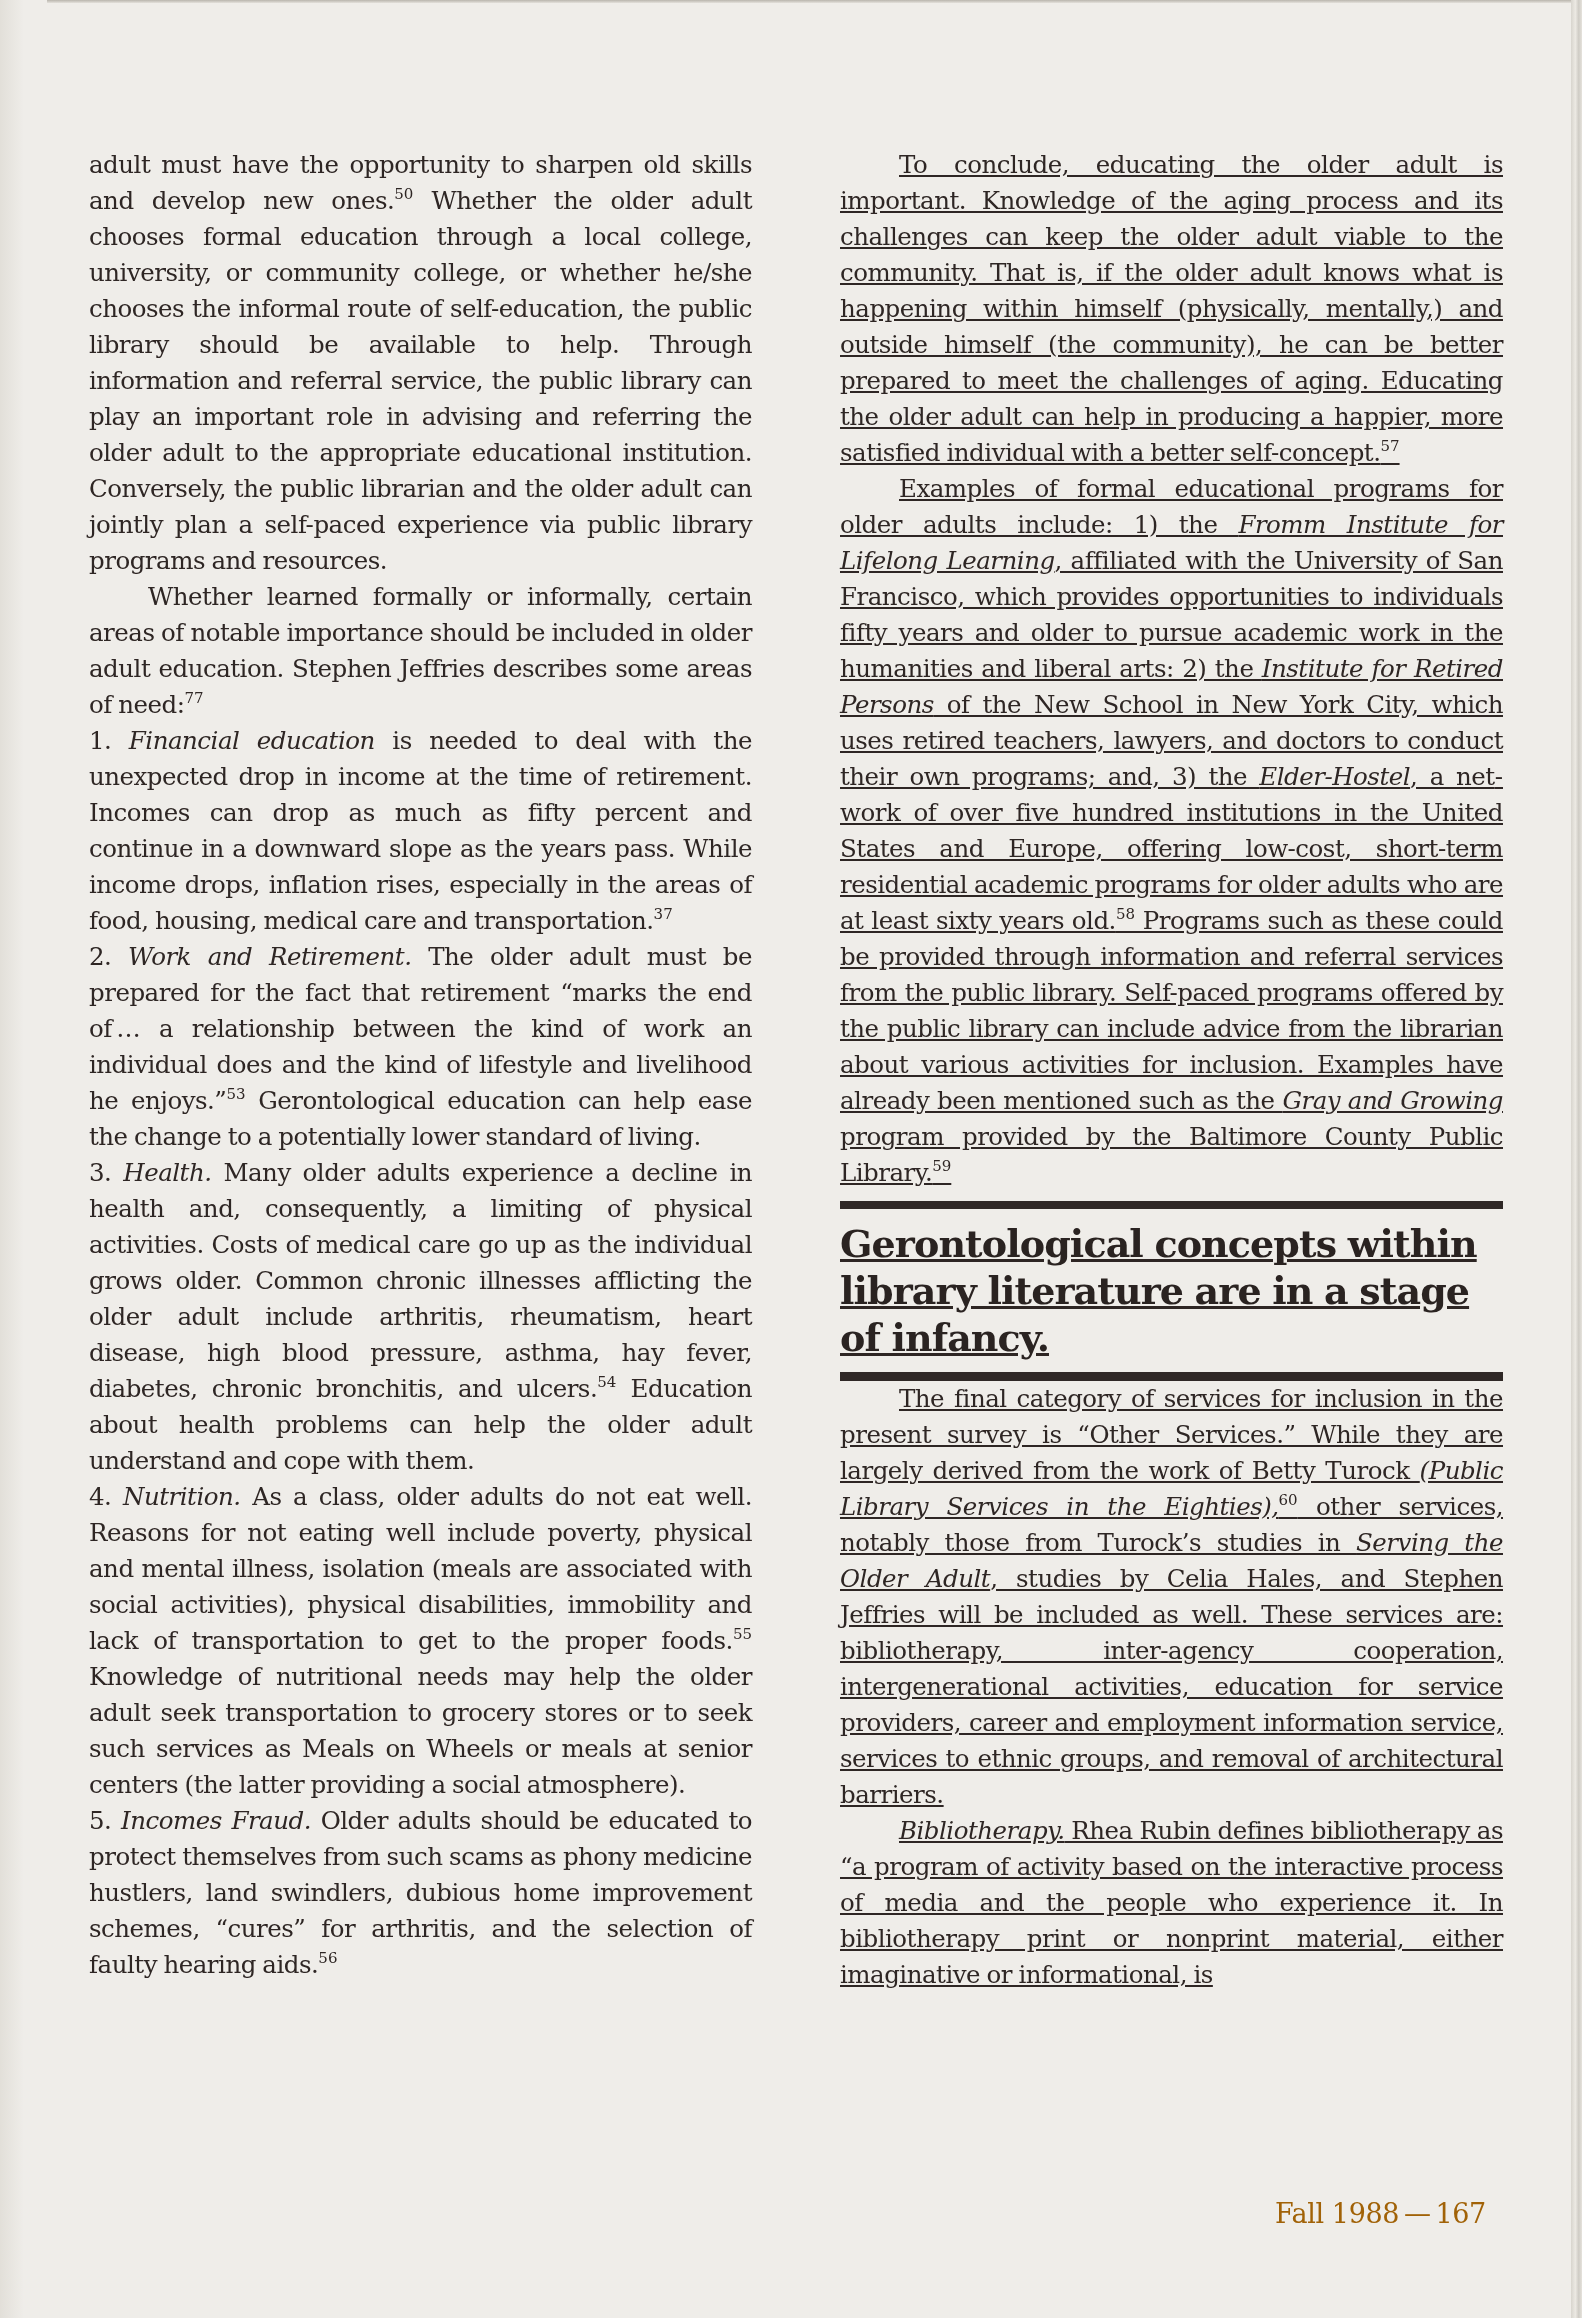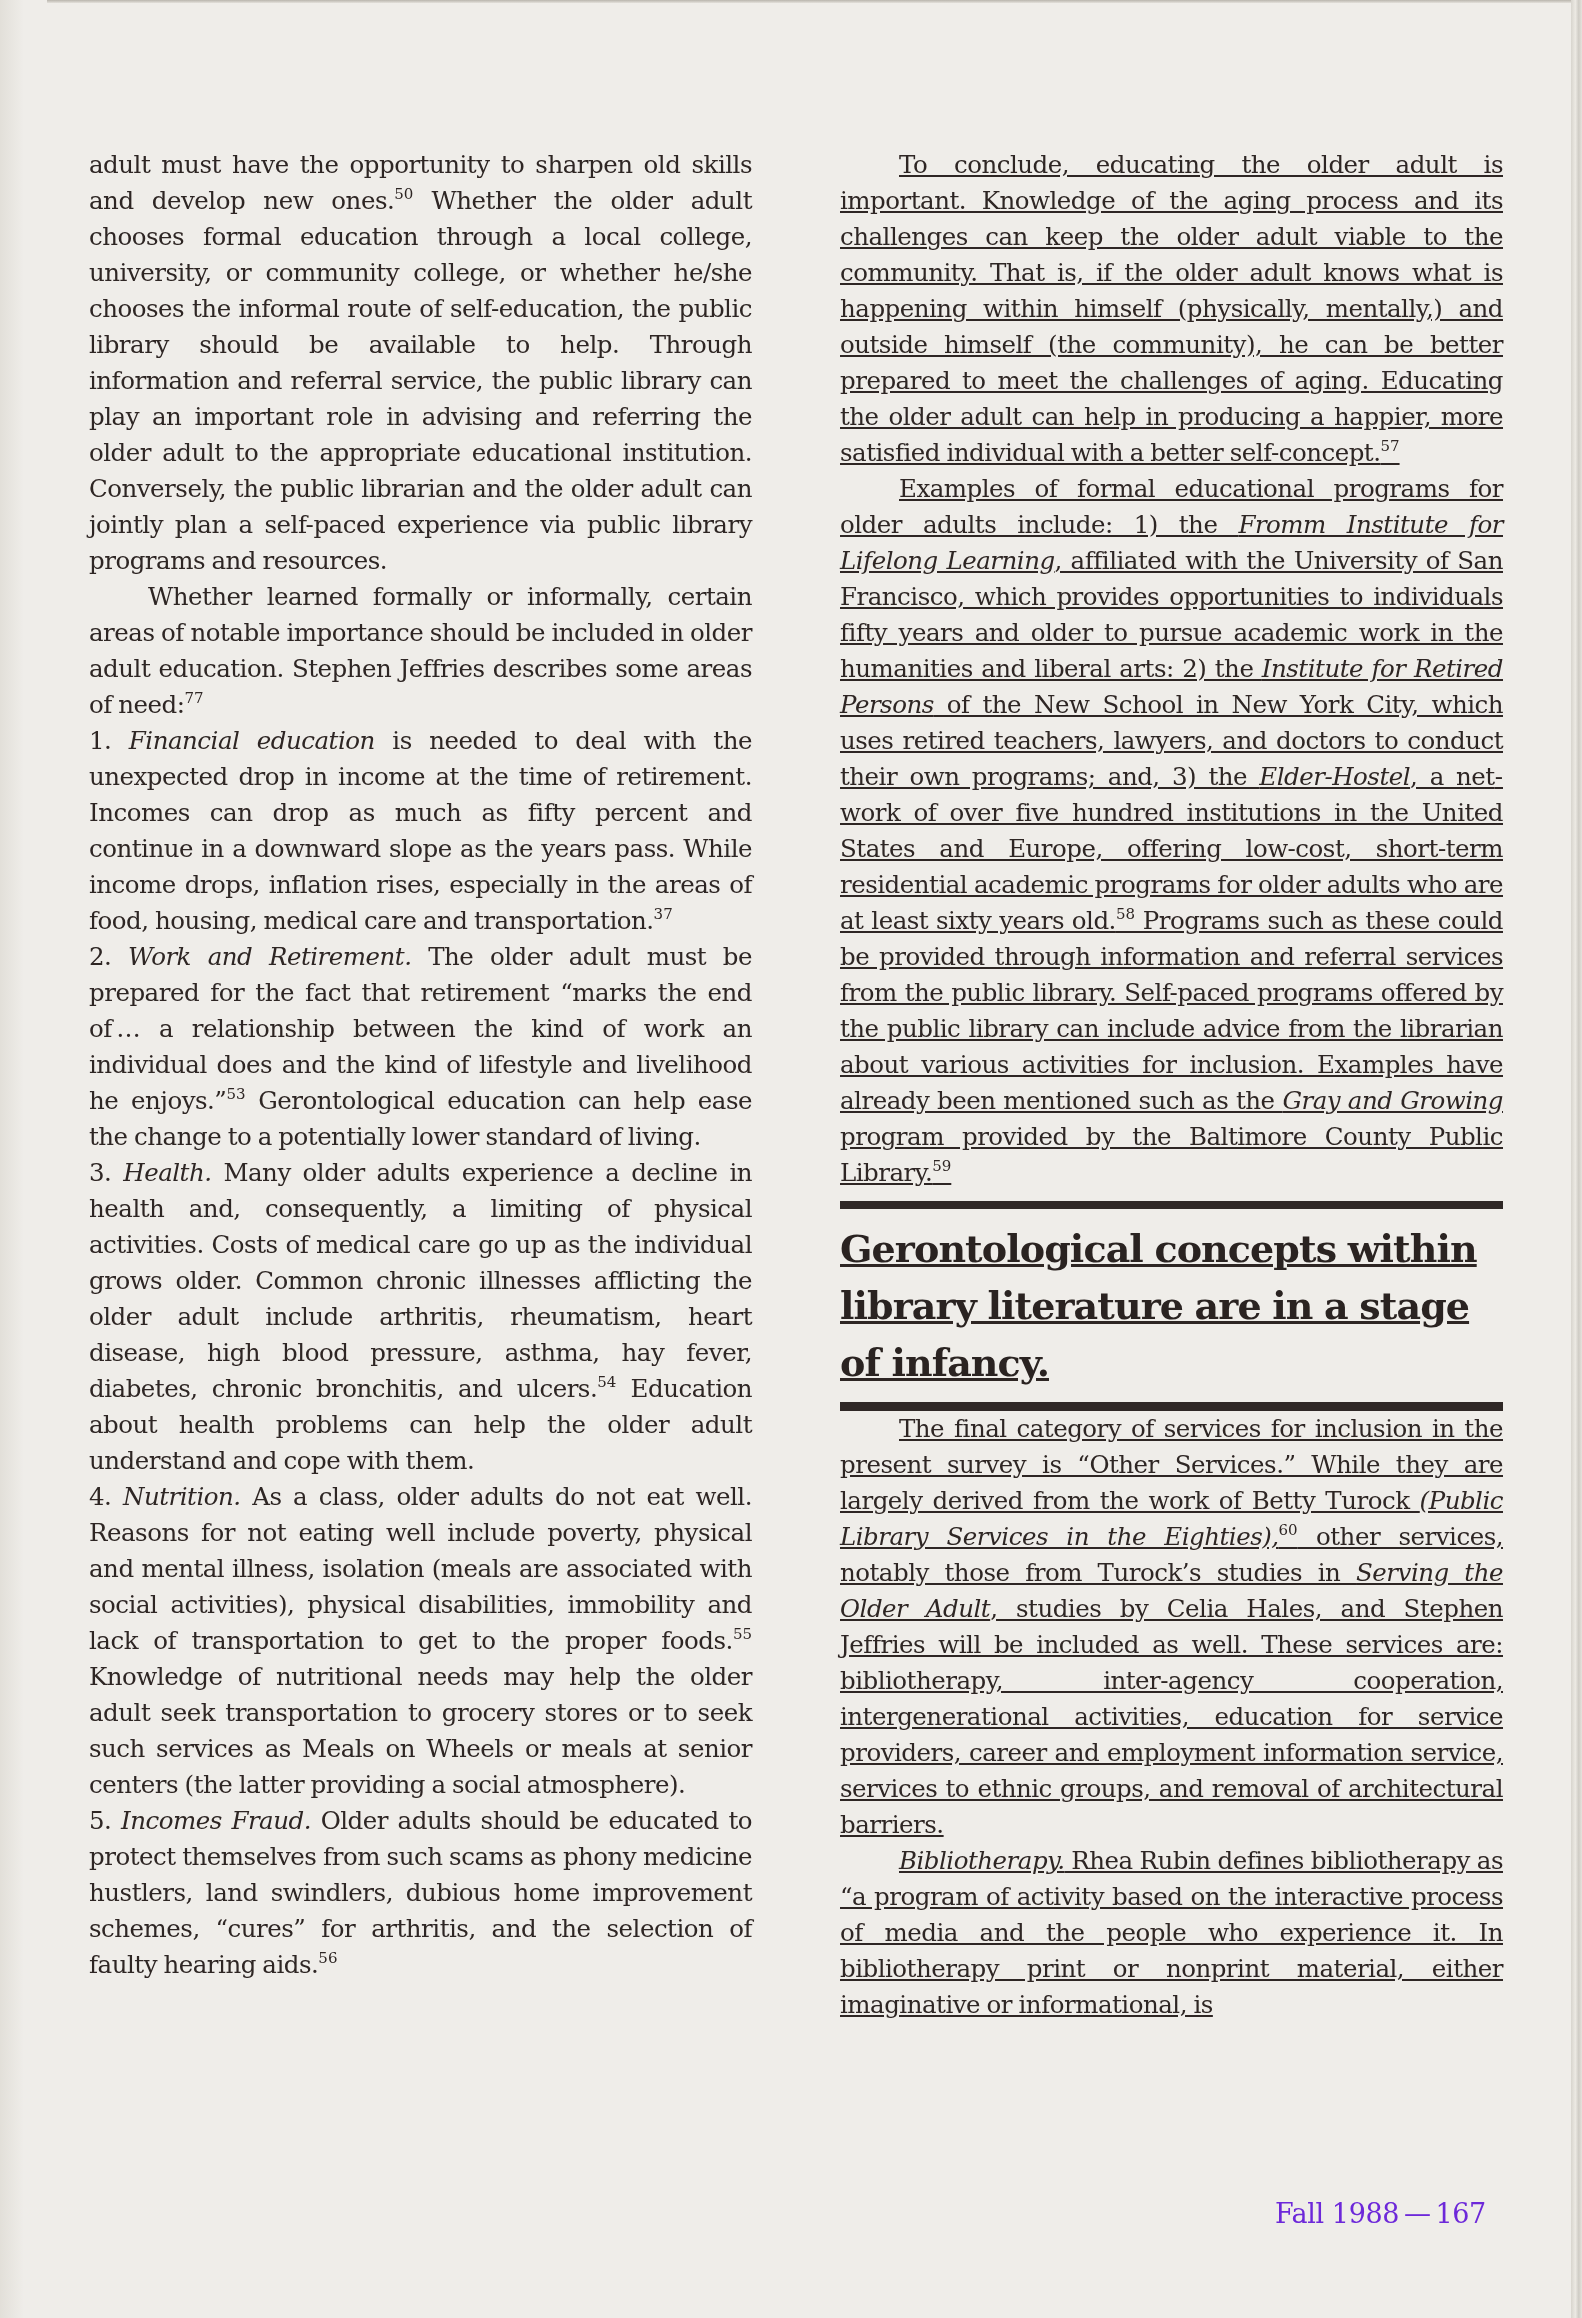--- a/index.html
+++ b/index.html
@@ -33,28 +33,28 @@
   p { margin: 0; }
   .indent { text-indent: 59px; }
   .item { text-indent: 0; }
   sup { font-size: 15px; line-height: 0; vertical-align: 0.65em; letter-spacing: 0; }
   em { font-style: italic; }
   .pull-quote { margin: 9.5px 0 0 0; }
   .rule { height: 8.7px; background: #2f2826; }
   .rule-top { margin-top: 6.3px; }
   .pull-quote-text {
     font-family: "DejaVu Serif", "Liberation Serif", serif;
-    font-weight: bold; font-size: 38px; line-height: 57px;
+    font-weight: bold; font-size: 38px; line-height: 47px;
     letter-spacing: -0.9px; padding: 11px 0 11px 0;
     text-align: left; color: #2a2321;
   }
   .section-label { margin-top: 25px; font-style: italic; }
   .footer {
     position: absolute; left: 1275px; top: 2198px;
-    font-size: 27px; letter-spacing: -0.4px; color: #6d28d9;
+    font-size: 27px; letter-spacing: -0.4px; color: #a16207;
   }
 </style>
 </head>
 <body>
 
 <div class="page-top-edge"></div>
 <div class="page-left-shade"></div>
 <div class="page-right-edge"></div>
 
 <div class="column col-left">

